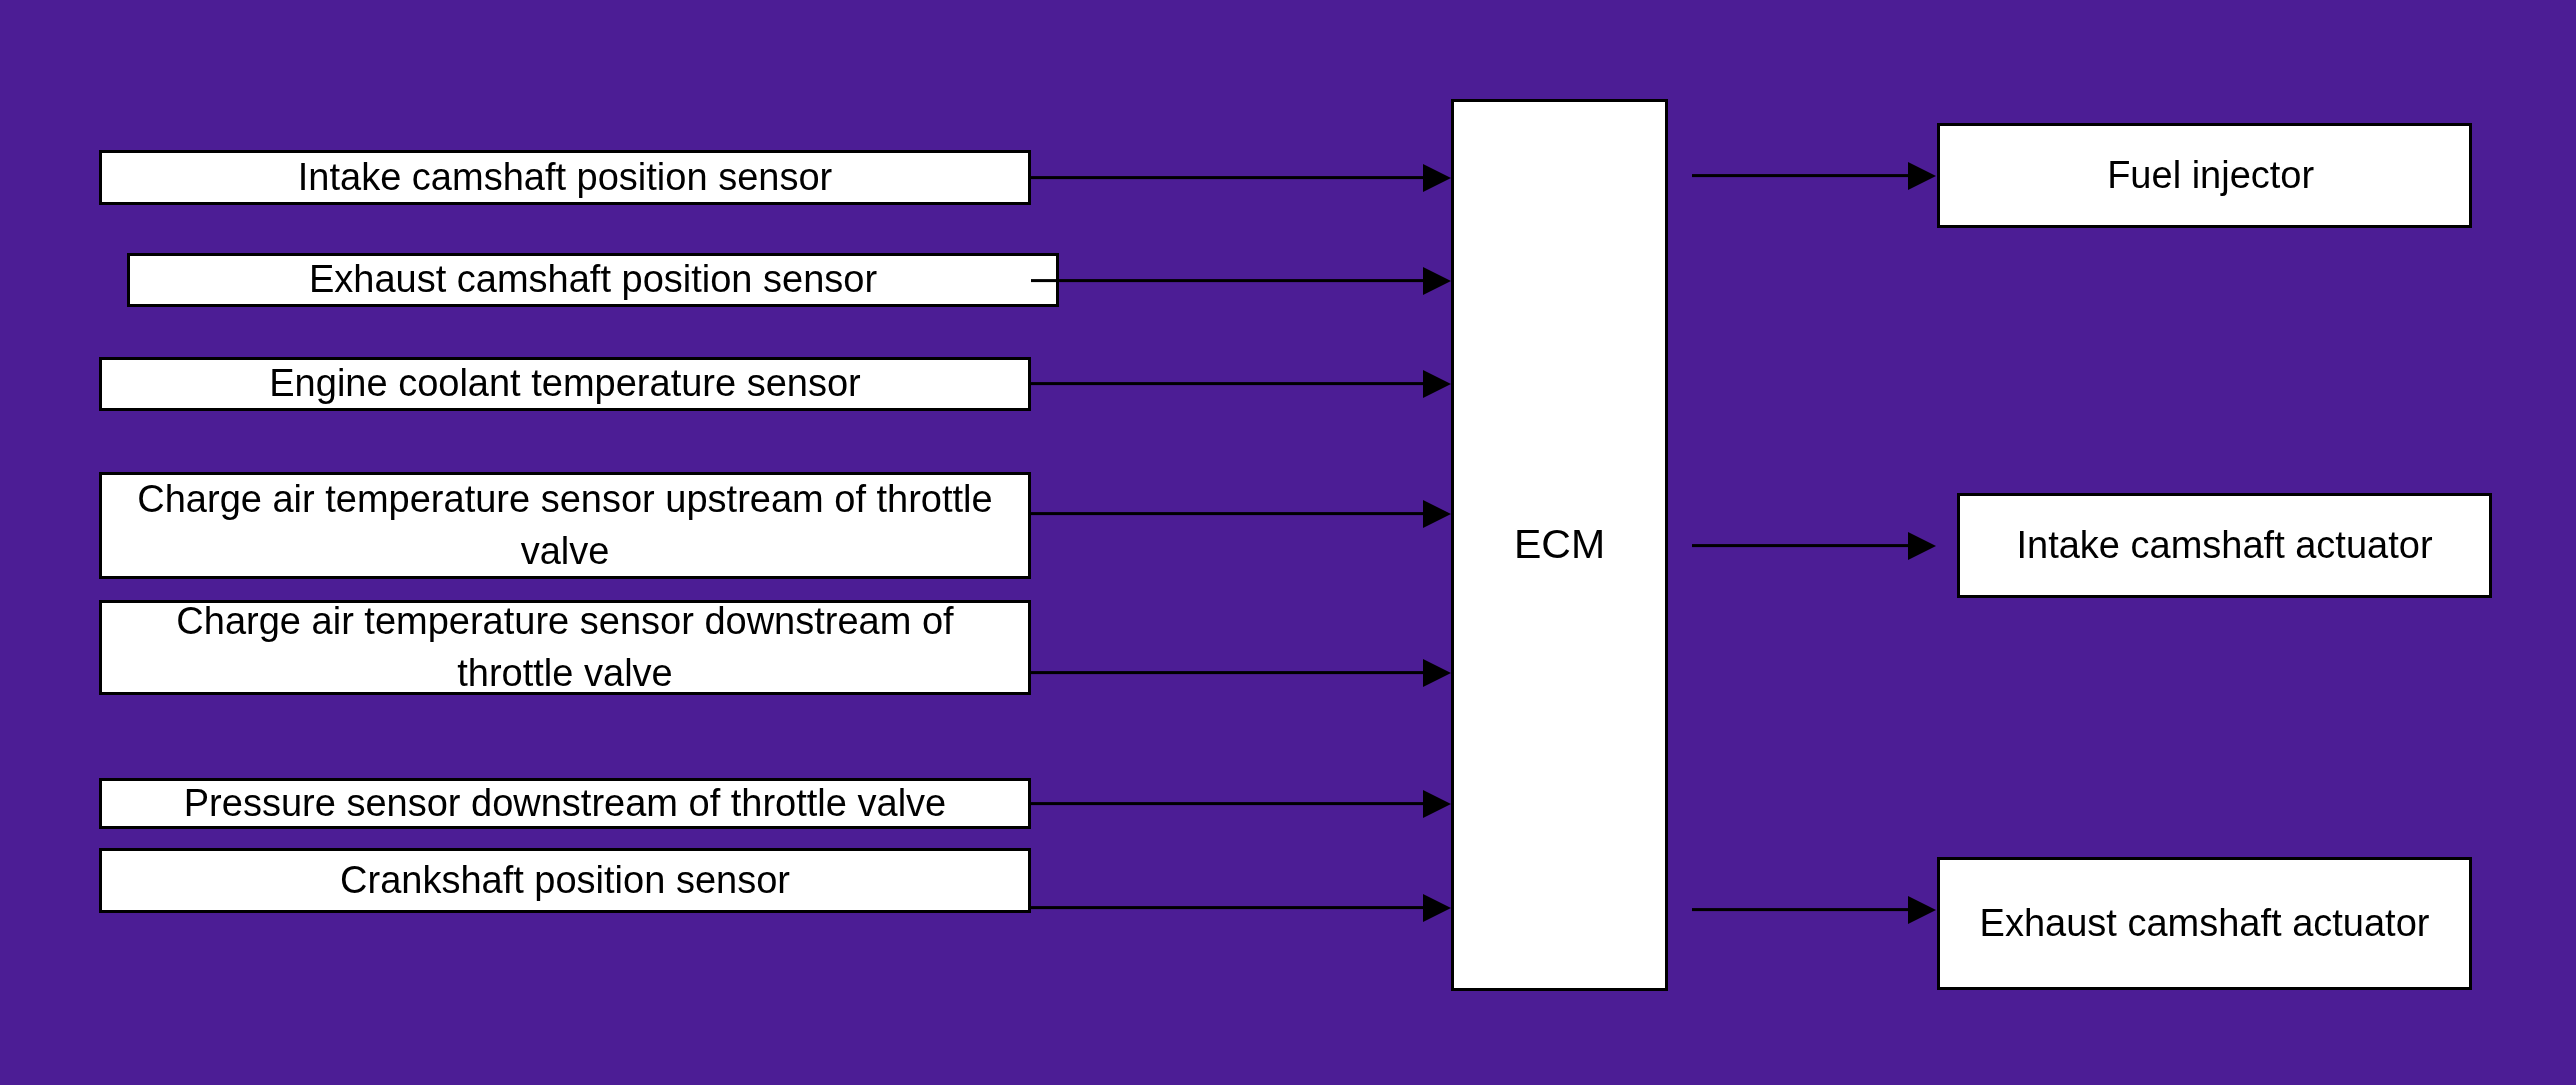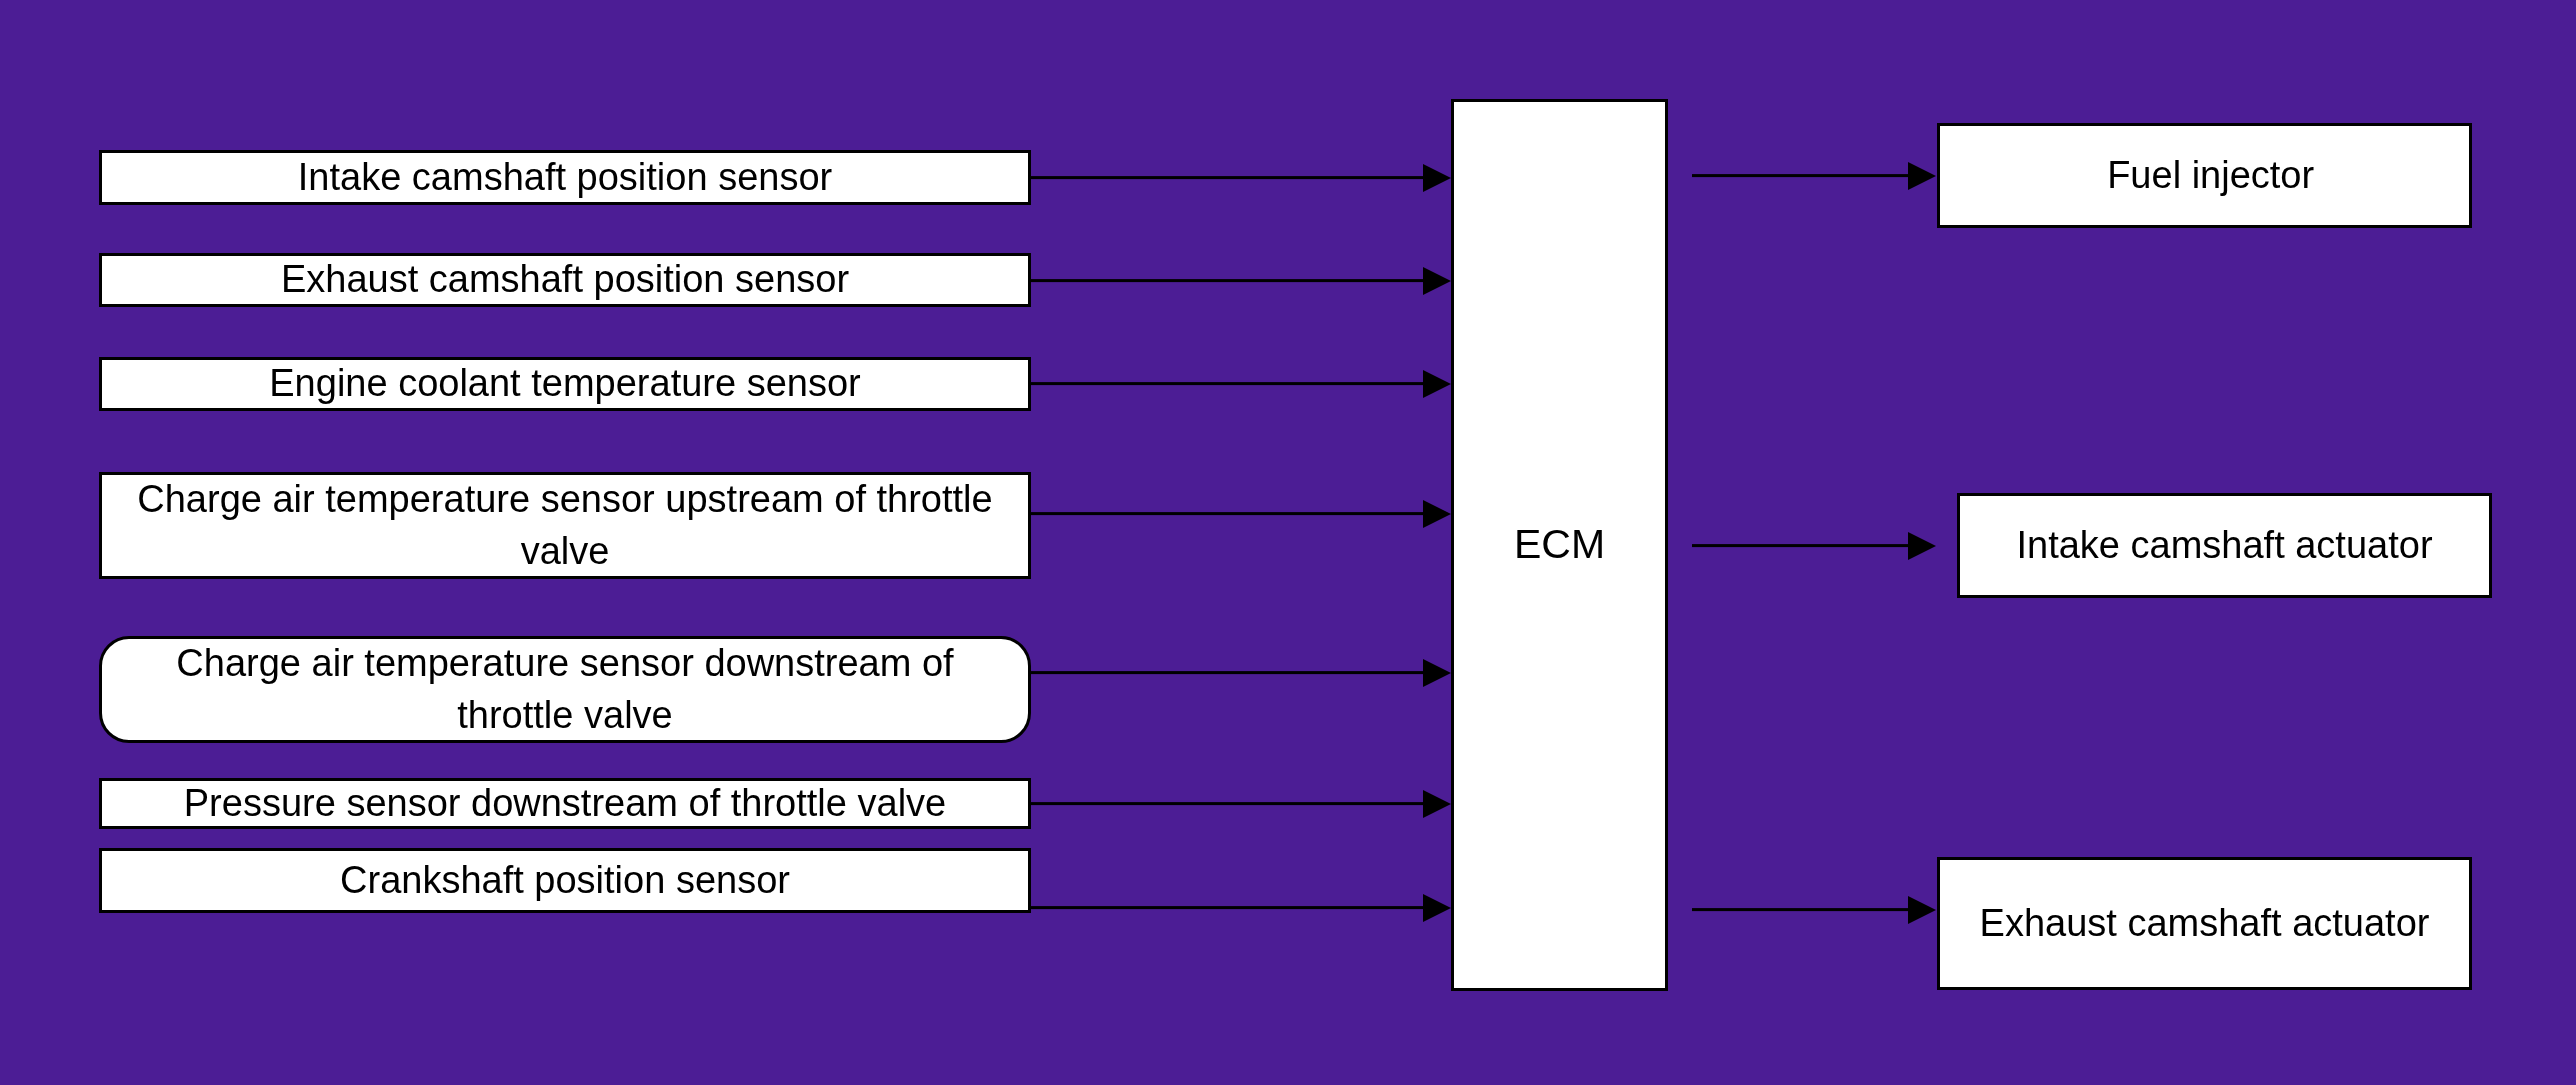--- a/index.html
+++ b/index.html
@@ -27,24 +27,24 @@
     font-size: 38px;
     line-height: 1.35;
     color: #000000;
     padding: 0 12.7px;
   }
   
   .node.input  { left: 99px;  width: 932px; }
   .node.output { left: 1937px; width: 535px; }
 
   .in-1 { top: 150px;  height: 55px;  }
-  .in-2 { top: 253px;  height: 54px;  }
+  .in-2 { top: 253px;  height: 54px; margin-left: 28px;  }
   .in-3 { top: 357px;  height: 54px;  }
   .in-4 { top: 472px;  height: 107px; }
-  .in-5 { top: 636px;  height: 107px; border-radius: 30px; }
+  .in-5 { top: 600px;  height: 95px; }
   .in-6 { top: 778px; height: 51px;  }
   .in-7 { top: 848px; height: 65px; text-align: right;  }
 
   .ecm {
     left: 1451px; top: 99px; width: 217px; height: 892px;
     font-size: 41px;
   }
 
   .out-1 { top: 123px;  height: 105px; padding-left: 25px; }
   .out-2 { top: 493px;  height: 105px; margin-left: 20px; }

